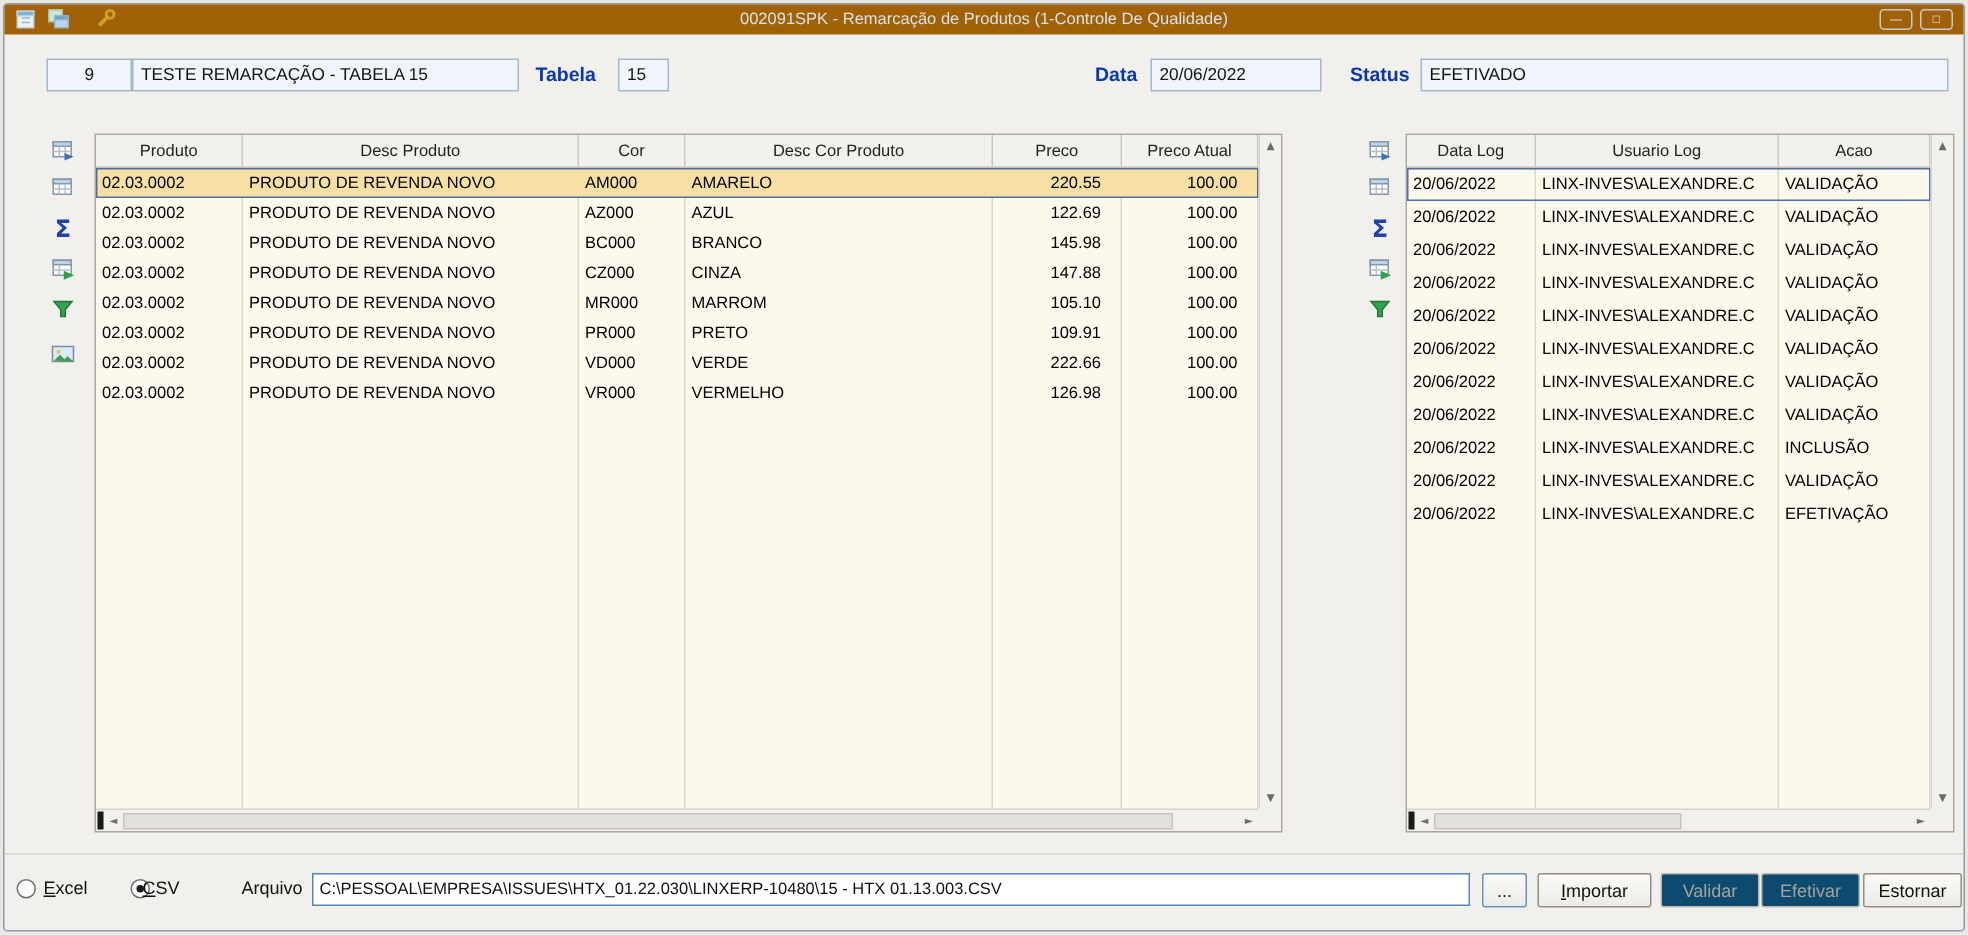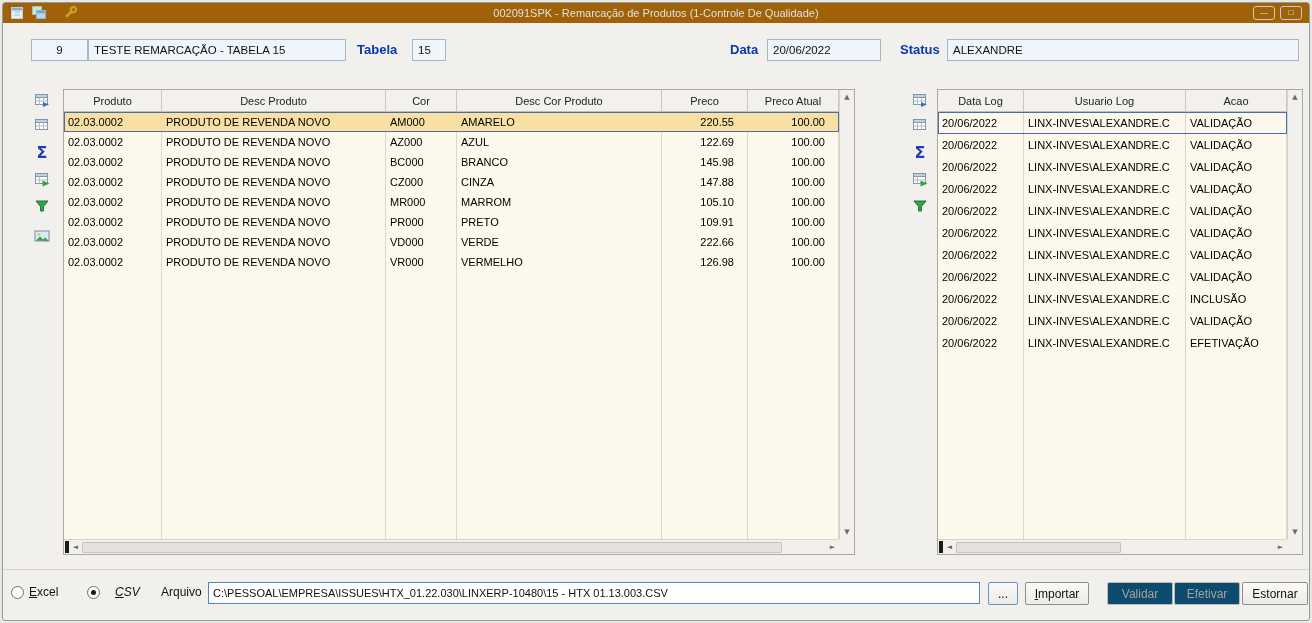--- a/index.html
+++ b/index.html
@@ -101,21 +101,21 @@
     </div>
   </div>
 
   <div class="field center" style="left:28px; width:57px;">9</div>
   <div class="field" style="left:85px; width:258px;">TESTE REMARCAÇÃO - TABELA 15</div>
   <span class="hb-label" style="left:354px;">Tabela</span>
   <div class="field" style="left:409px; width:34px;">15</div>
   <span class="hb-label" style="left:727px;">Data</span>
   <div class="field" style="left:764px; width:114px;">20/06/2022</div>
   <span class="hb-label" style="left:897px;">Status</span>
-  <div class="field" style="left:944px; width:352px;">ALEXANDRE</div>
+  <div class="field" style="left:944px; width:352px;">EFETIVADO</div>
 
   <div class="side-toolbar" style="left:28px; top:86px; height:170px;">
     <span class="tool" style="top:0;">
       <svg width="16" height="16" viewBox="0 0 16 16">
           <rect x="1.5" y="2.5" width="12" height="10" fill="#fff" stroke="#8495A6"></rect>
           <rect x="1.5" y="2.5" width="12" height="3" fill="#BBD2E8" stroke="#8495A6"></rect>
           <line x1="5.5" y1="5.5" x2="5.5" y2="12.5" stroke="#B3BDC8"></line>
           <line x1="9.5" y1="5.5" x2="9.5" y2="12.5" stroke="#B3BDC8"></line>
           <line x1="1.5" y1="9" x2="13.5" y2="9" stroke="#B3BDC8"></line>
           <path d="M9 10 l6 2.5 -6 2.5 z" fill="#3E6FB0"></path>
@@ -367,23 +367,23 @@
       <span class="h-spacer"></span>
       <span class="sb-arrow">►</span>
     </div>
     <div class="corner"></div>
   </div>
 
   <div class="footer">
     <span class="radio" style="left:8px;"></span>
     <span class="rlabel" style="left:26px;text-align:right;"><u>E</u>xcel</span>
     <span class="radio checked" style="left:84px;"></span>
-    <span class="rlabel" style="left:112px;font-style:italic;"><u>C</u>SV</span>
+    <span class="rlabel" style="left:92px;"><u>C</u>SV</span>
     <span class="flabel" style="left:158px;">Arquivo</span>
     <input class="path-input" style="left: 205px; width: 772px;" value="C:\PESSOAL\EMPRESA\ISSUES\HTX_01.22.030\LINXERP-10480\15 - HTX 01.13.003.CSV">
     <button class="btn blue" style="left:985px; width:30px;">...</button>
-    <button class="btn" style="left:1022px; width:64px;"><u>I</u>mportar</button>
+    <button class="btn" style="left:1022px; width:76px;"><u>I</u>mportar</button>
     <button class="btn disabled" style="left:1104px; width:66px;">Validar</button>
     <button class="btn disabled" style="left:1171px; width:66px;">Efetivar</button>
     <button class="btn" style="left:1239px; width:66px;">Estornar</button>
   </div>
 
 </div>
 
 </body></html>

